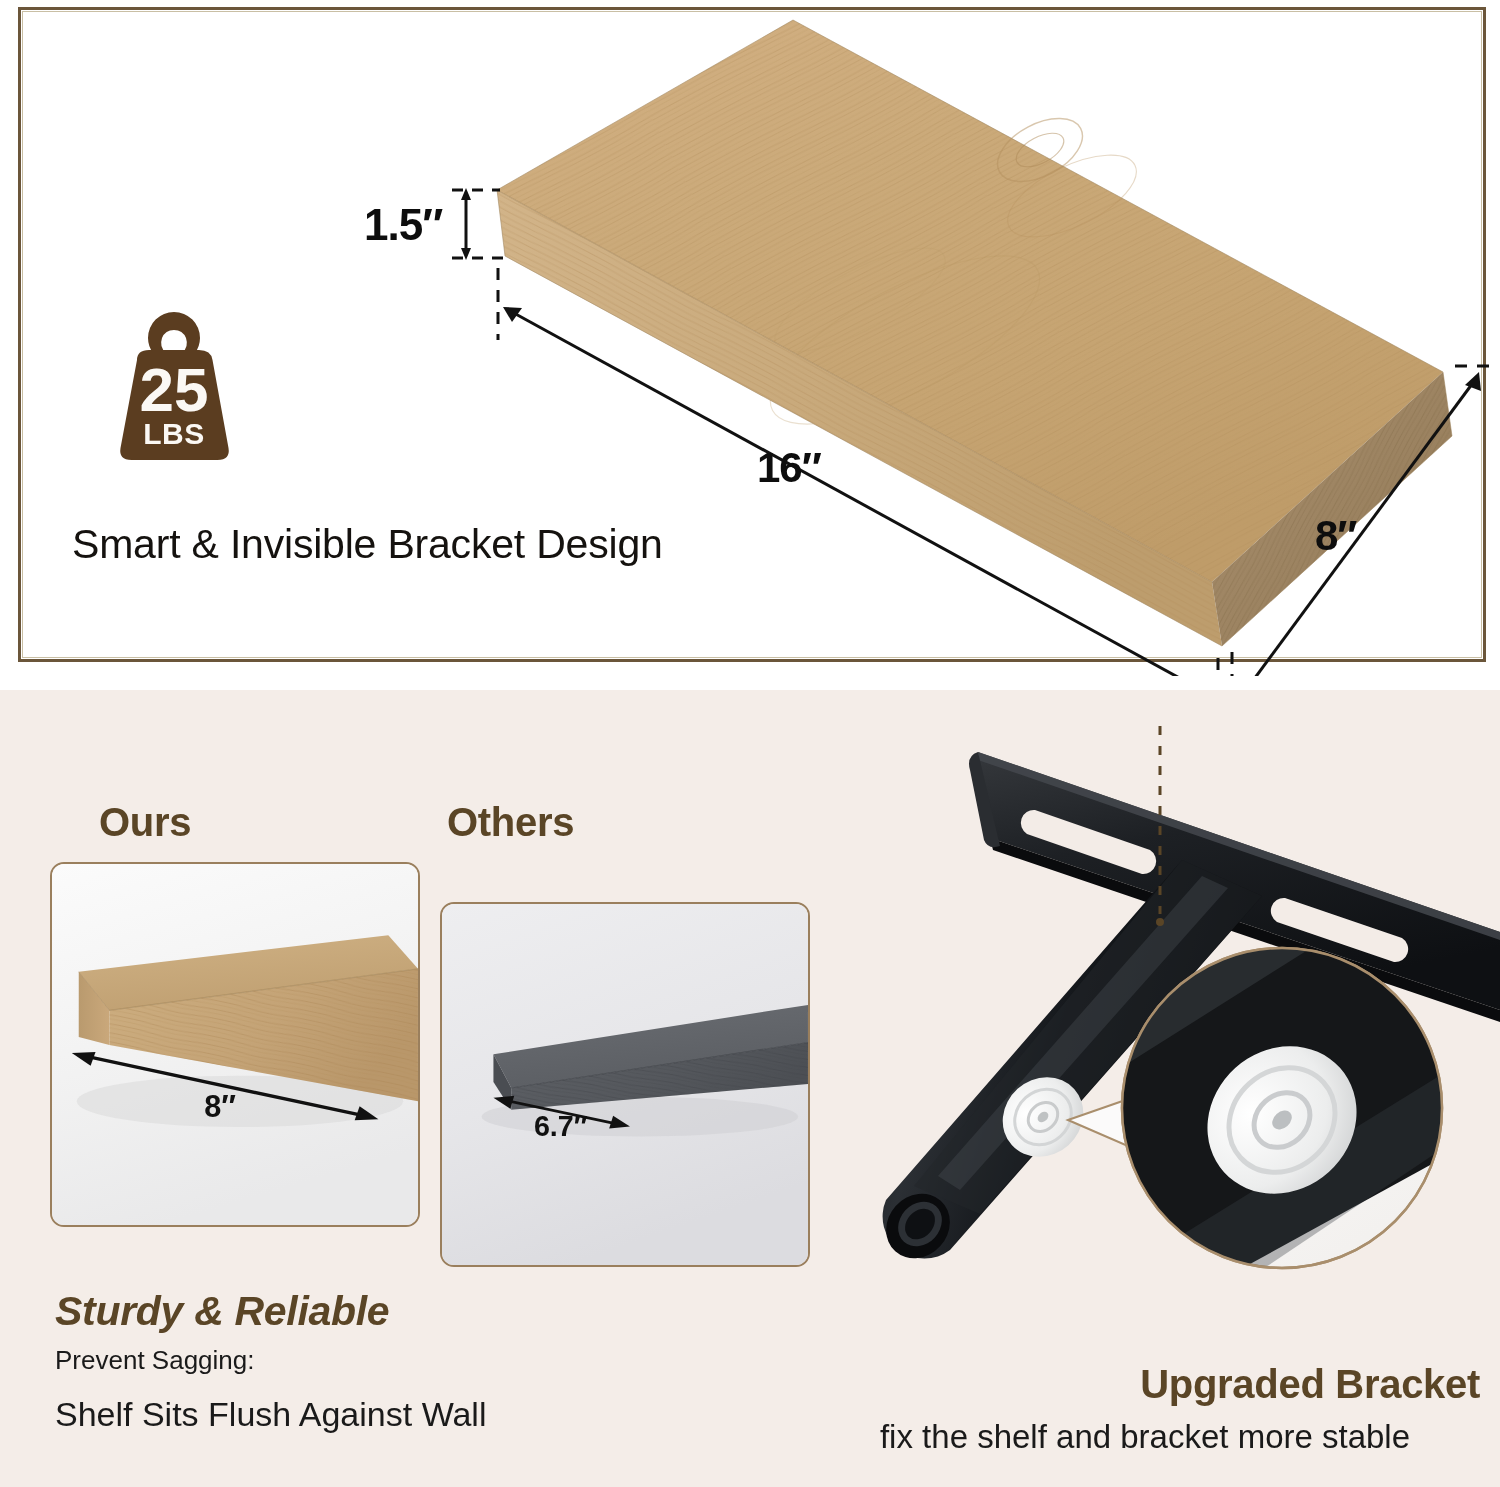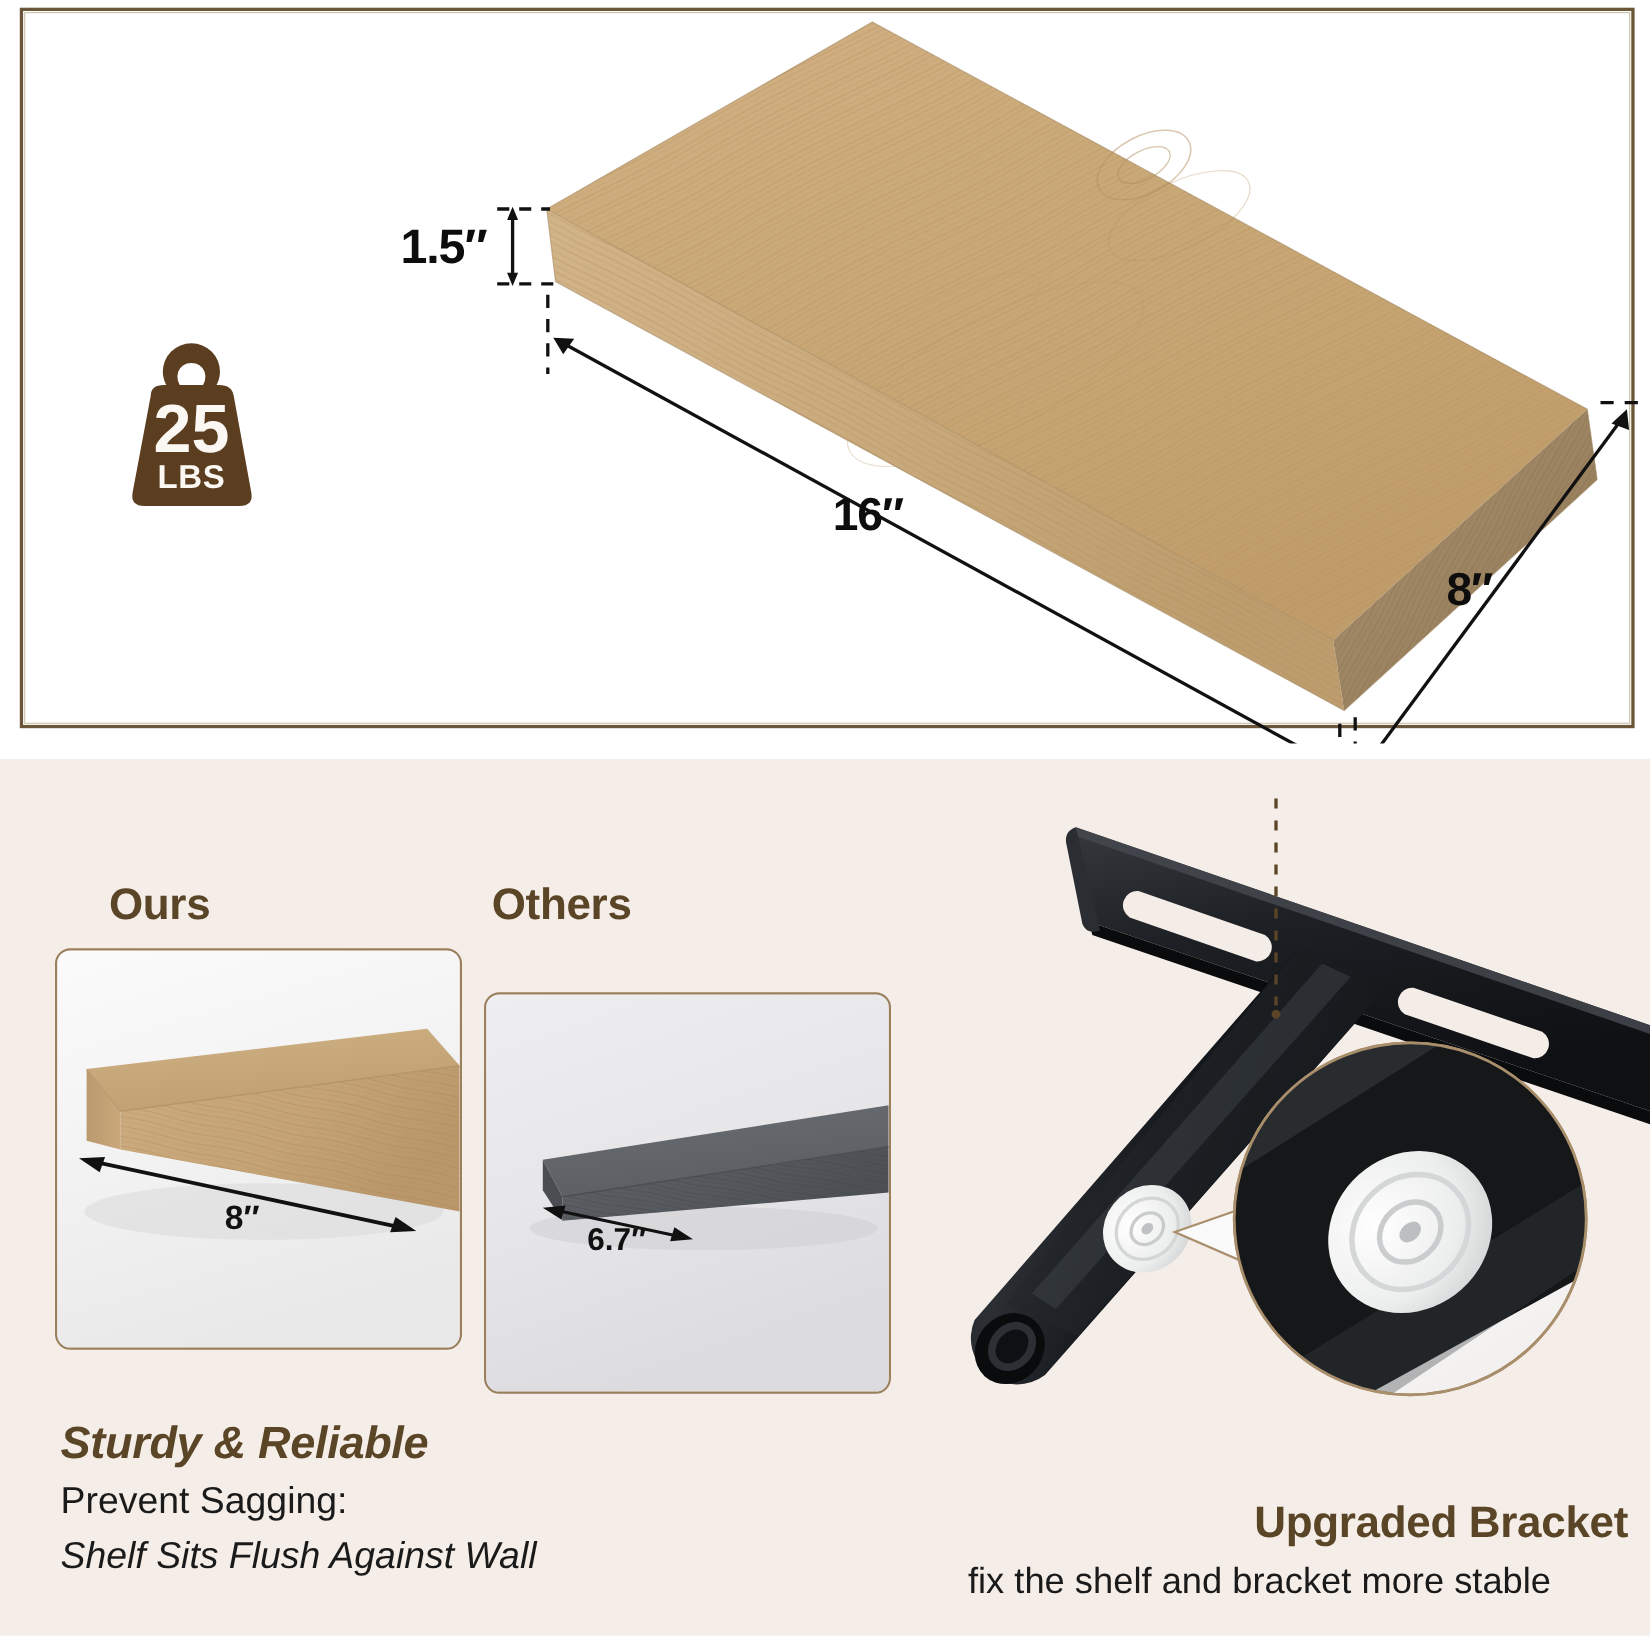--- a/index.html
+++ b/index.html
@@ -86,24 +86,24 @@
   .card-others{left:440px;top:862px;width:370px;height:365px;margin-top:40px;}
 
   .card-inner{position:absolute;left:0;top:0;width:100%;height:100%;}
 
   
   .sturdy-title{
     position:absolute;left:55px;top:1288px;
     font-weight:bold;font-size:41px;color:#5a4526;letter-spacing:-0.3px;font-style:italic;
   }
   .sturdy-l1{
-    position:absolute;left:55px;top:1345px;font-size:34px;color:#1a1a1a;
+    position:absolute;left:55px;top:1345px;font-size:26px;color:#1a1a1a;
   }
   .sturdy-l2{
-    position:absolute;left:55px;top:1395px;font-size:34px;color:#1a1a1a;font-style:italic;
+    position:absolute;left:55px;top:1395px;font-size:34px;color:#1a1a1a;
   }
 
   
   .iron-title{
     position:absolute;left:940px;top:718px;width:510px;
     text-align:right;font-weight:bold;font-size:40px;color:#5a4526;
     line-height:1.3;letter-spacing:-0.3px;
   }
   .upg-title{
     position:absolute;left:800px;top:1362px;width:680px;
@@ -213,20 +213,21 @@
     <div class="weight-badge">
       <svg width="140" height="168" viewBox="0 0 140 168">
         <path d="M70 6 a26 26 0 0 1 26 26 a26 26 0 0 1 -5 15 l-13 0 a14 14 0 0 0 4 -15 a13 13 0 0 0 -24 0 a14 14 0 0 0 4 15 l-13 0 a26 26 0 0 1 -5 -15 a26 26 0 0 1 26 -26 z" fill="#5b3d20"></path>
         <path d="M33 54 q0 -10 12 -10 l50 0 q12 0 13.5 10 l16 88 q2 12 -11 12 l-86 0 q-13 0 -11 -12 z" fill="#5b3d20"></path>
         <text class="w-num" x="70" y="105" text-anchor="middle">25</text>
         <text class="w-unit" x="70" y="138" text-anchor="middle">LBS</text>
       </svg>
     </div>
 
     <div class="headline">
+      <span class="l1">Smart &amp; Invisible Bracket Design</span>
     </div>
 
     <div class="dim dim-h">1.5″</div>
     <div class="dim dim-16">16″</div>
     <div class="dim dim-8">8″</div>
   </div>
 
   <div class="bottom-panel"></div>
 
   <div class="cmp-head cmp-head-ours">Ours</div>

